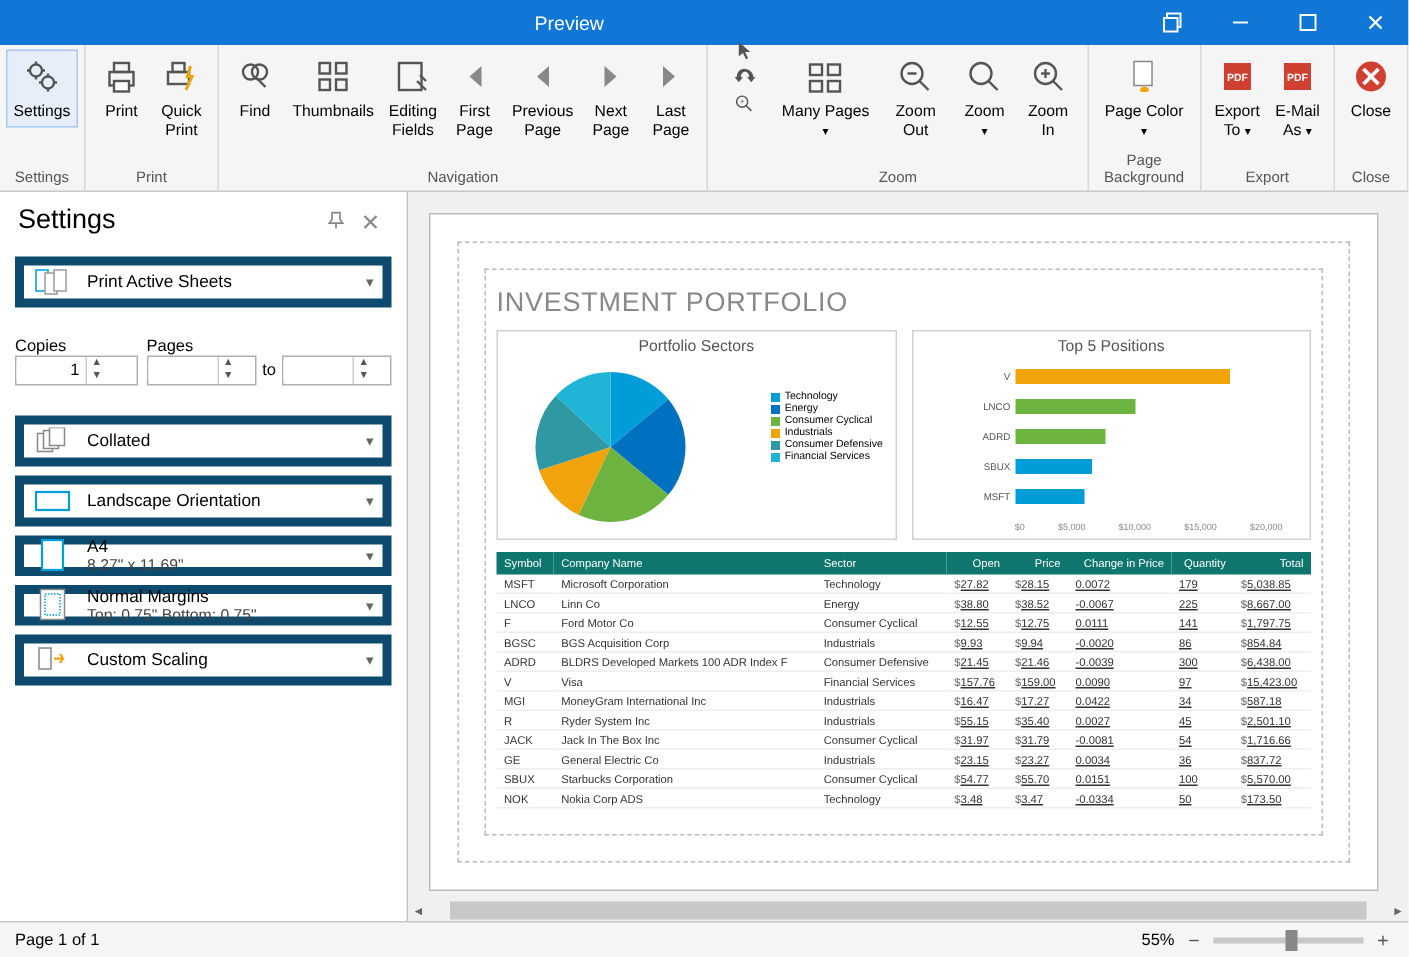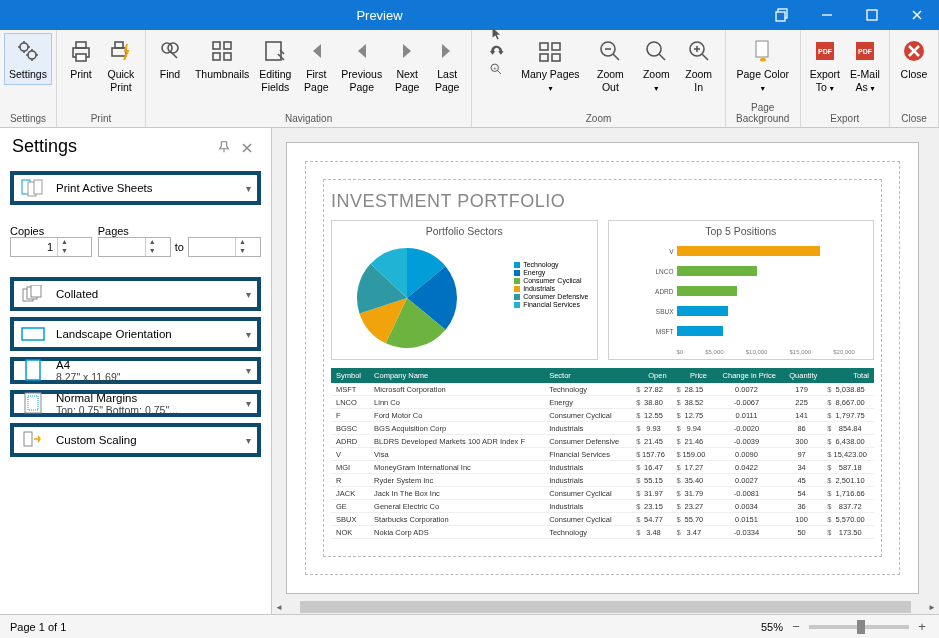--- a/index.html
+++ b/index.html
@@ -20,21 +20,21 @@
 .ribbon-icon { width: 28px; height: 28px; margin-bottom: 3px; display: flex; align-items: center; justify-content: center; }
 .col-stack { display: flex; flex-direction: column; align-items: center; }
 
 .main { display: flex; height: calc(638px - 30px - 98px - 24px); }
 
 .settings-panel { width: 272px; border-right: 1px solid #c8c8c8; background: #fff; display: flex; flex-direction: column; }
 .settings-hdr { display: flex; align-items: center; padding: 8px 12px; font-size: 18px; }
 .settings-hdr-title { flex: 1; font-weight: 400; }
 .settings-hdr-icn { width: 18px; height: 18px; margin-left: 6px; color: #888; cursor: pointer; }
 .settings-body { padding: 6px 10px; }
-.setting-row { display: flex; align-items: center; border: 4px solid #0c4a6e; margin-bottom: 6px; height: 34px; padding: 2px 6px; cursor: pointer; }
+.setting-row { display: flex; align-items: center; border: 6px solid #0c4a6e; margin-bottom: 6px; height: 34px; padding: 2px 6px; cursor: pointer; }
 .setting-row.tall { height: 27px; }
 .setting-icn { width: 28px; height: 28px; margin-right: 8px; flex: none; display: flex; align-items: center; justify-content: center; }
 .setting-txt { flex: 1; }
 .setting-title { font-size: 11.5px; }
 .setting-sub { font-size: 10.5px; color: #444; }
 .setting-dd { color: #666; font-size: 10px; margin-left: 4px; }
 .cp-row { display: flex; align-items: center; margin: 20px 0; gap: 6px; }
 .cp-lbl { font-size: 11px; }
 .spin { display: flex; align-items: center; border: 1px solid #b0b0b0; height: 20px; }
 .spin input { border: none; width: 46px; text-align: right; padding: 0 4px; font-size: 11px; outline: none; }
@@ -59,21 +59,21 @@
 .bar-row { display: flex; align-items: center; height: 16px; margin-bottom: 4px; }
 .bar-lbl { width: 28px; font-size: 6.5px; color: #555; text-align: right; padding-right: 3px; flex: none; }
 .bar-trk { flex: 1; height: 10px; position: relative; }
 .bar-fill { height: 100%; }
 .axis-x { position: absolute; left: 68px; right: 18px; bottom: 4px; font-size: 6px; color: #888; display: flex; justify-content: space-between; }
 
 .tbl { margin-top: 8px; border-collapse: collapse; width: 100%; font-size: 7.5px; }
 .tbl thead th { background: #0f766e; color: #fff; font-weight: 400; padding: 3px 5px; text-align: left; }
 .tbl thead th.r { text-align: right; }
 .tbl tbody td { padding: 1.5px 5px; border-bottom: 1px solid #eee; color: #333; }
-.tbl tbody td.r { text-align: center; }
+.tbl tbody td.r { text-align: left; text-decoration: underline; }
 .tbl tbody td.cur::before { content: "$"; float: left; color: #666; }
 
 .scroll-h { position: absolute; left: 0; right: 0; bottom: 0; height: 14px; background: #f0f0f0; display: flex; align-items: center; }
 .scroll-h .track { flex: 1; height: 12px; background: #e4e4e4; margin: 0 14px; position: relative; }
 .scroll-h .thumb { position: absolute; height: 100%; background: #c8c8c8; }
 .scroll-h .ab { width: 14px; height: 14px; display: flex; align-items: center; justify-content: center; font-size: 8px; color: #666; }
 
 .statusbar { height: 24px; background: #f5f5f5; border-top: 1px solid #c8c8c8; display: flex; align-items: center; padding: 0 10px; font-size: 11px; }
 .statusbar .sp { flex: 1; }
 .zoom-ctl { display: flex; align-items: center; gap: 6px; }

